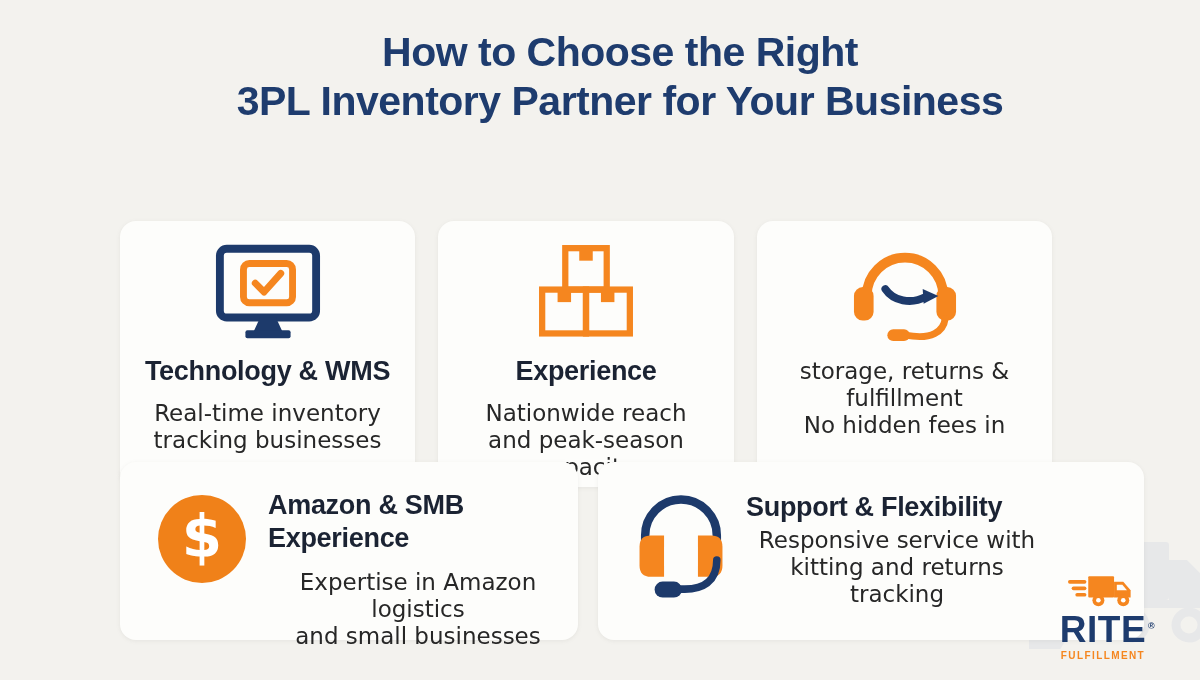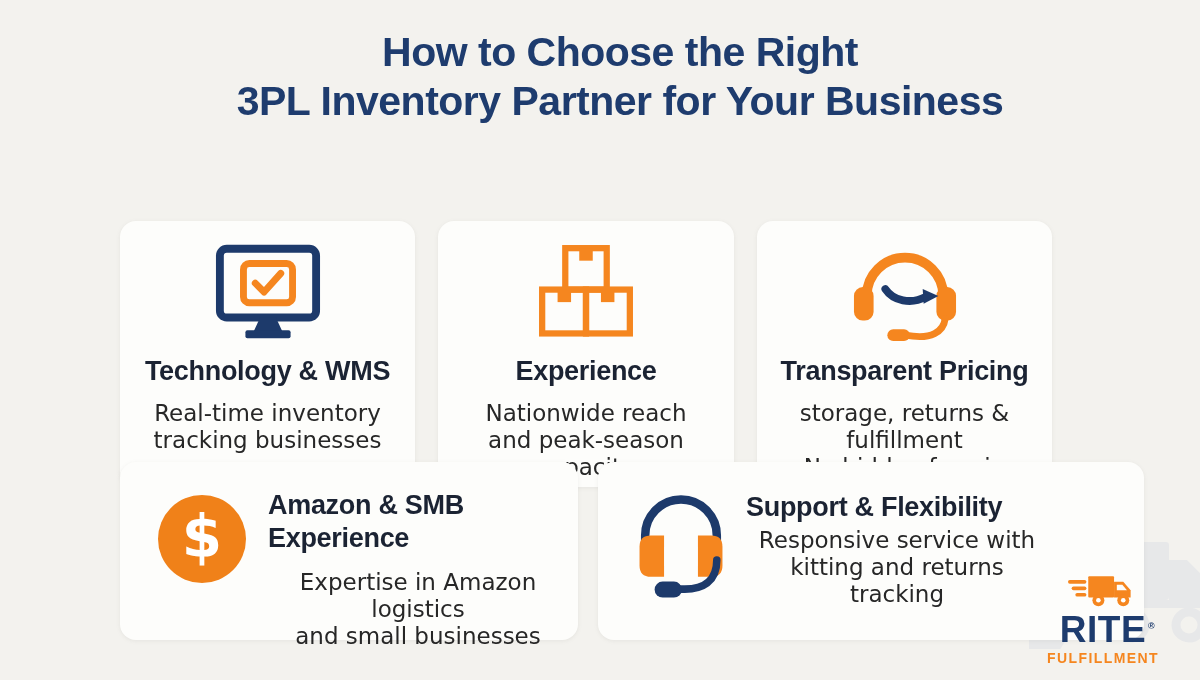--- a/index.html
+++ b/index.html
@@ -89,21 +89,21 @@
   .logo-brand {
     color:#1e3c6e; font-size:37px; font-weight:bold;
     letter-spacing:0.5px; line-height:36px;
     position:relative; display:inline-block;
   }
   .logo-reg {
     position:absolute; top:-4px; right:-9px;
     font-size:9px; font-weight:bold; color:#1e3c6e;
   }
   .logo-tagline {
-    color:#f5861f; font-size:14px; font-weight:bold;
+    color:#f5861f; font-size:10px; font-weight:bold;
     letter-spacing:1.4px; margin-top:2px;
   }
 </style>
 </head>
 <body>
 
 <svg class="watermark" width="185" height="132" viewBox="0 0 185 132">
   <g fill="#dfe1e6">
     <rect x="2" y="18" width="62" height="10" transform="skewX(-32)"></rect>
     <rect x="22" y="34" width="46" height="10" transform="skewX(-32)"></rect>
@@ -168,21 +168,20 @@
     <svg width="118" height="106" viewBox="0 0 120 108">
       <path d="M21 58 A39 39 0 1 1 99 58" fill="none" stroke="#f5861f" stroke-width="10" stroke-linecap="round"></path>
       <rect x="8" y="49" width="20" height="34" rx="9" fill="#f5861f"></rect>
       <rect x="92" y="49" width="20" height="34" rx="9" fill="#f5861f"></rect>
       <path d="M101 81 C99 96 85 101 68 99 L60 98" fill="none" stroke="#f5861f" stroke-width="7" stroke-linecap="round"></path>
       <rect x="42" y="92" width="23" height="12" rx="6" fill="#f5861f"></rect>
       <path d="M40 51 C48 63 66 67 81 59" fill="none" stroke="#1d3a6b" stroke-width="8" stroke-linecap="round"></path>
       <path d="M78 51 L94 58 L79 66 Z" fill="#1d3a6b"></path>
     </svg>
   </div>
-  <h2 class="card-title">Transparent Pricing</h2>
   <p class="card-desc">
     <span class="line">storage, returns &amp; fulfillment</span>
     <span class="line">No hidden fees in</span>
   </p>
 </div>
 
 <div class="card card4">
   <div class="dollar-circle">
     <span>$</span>
   </div>

